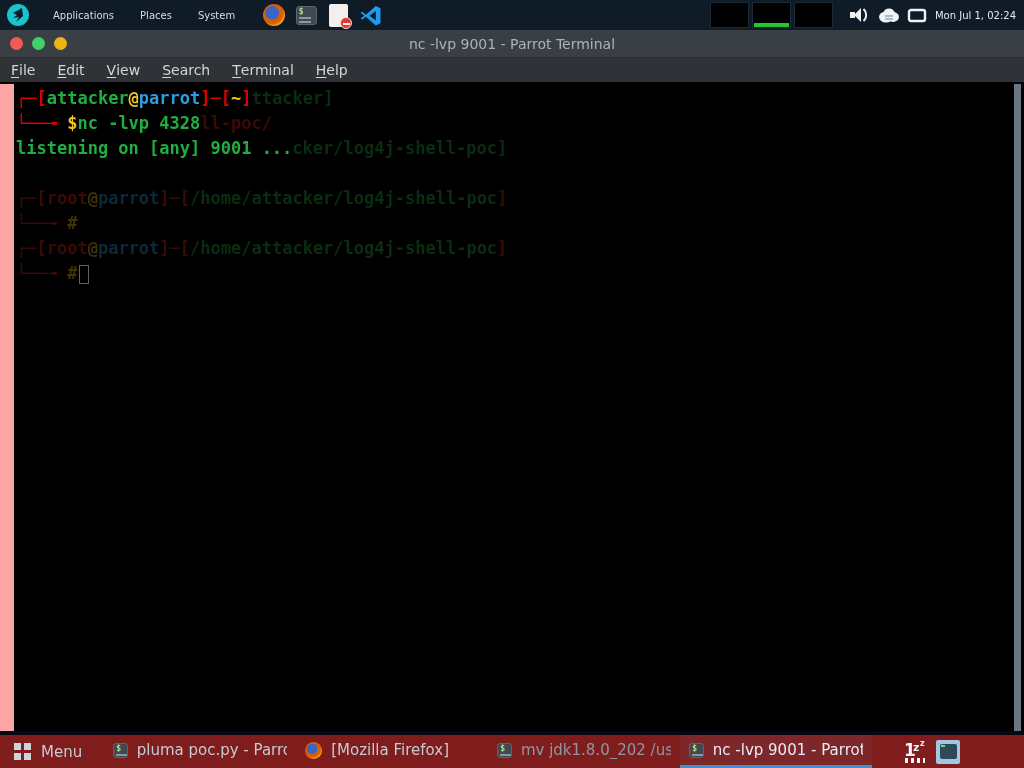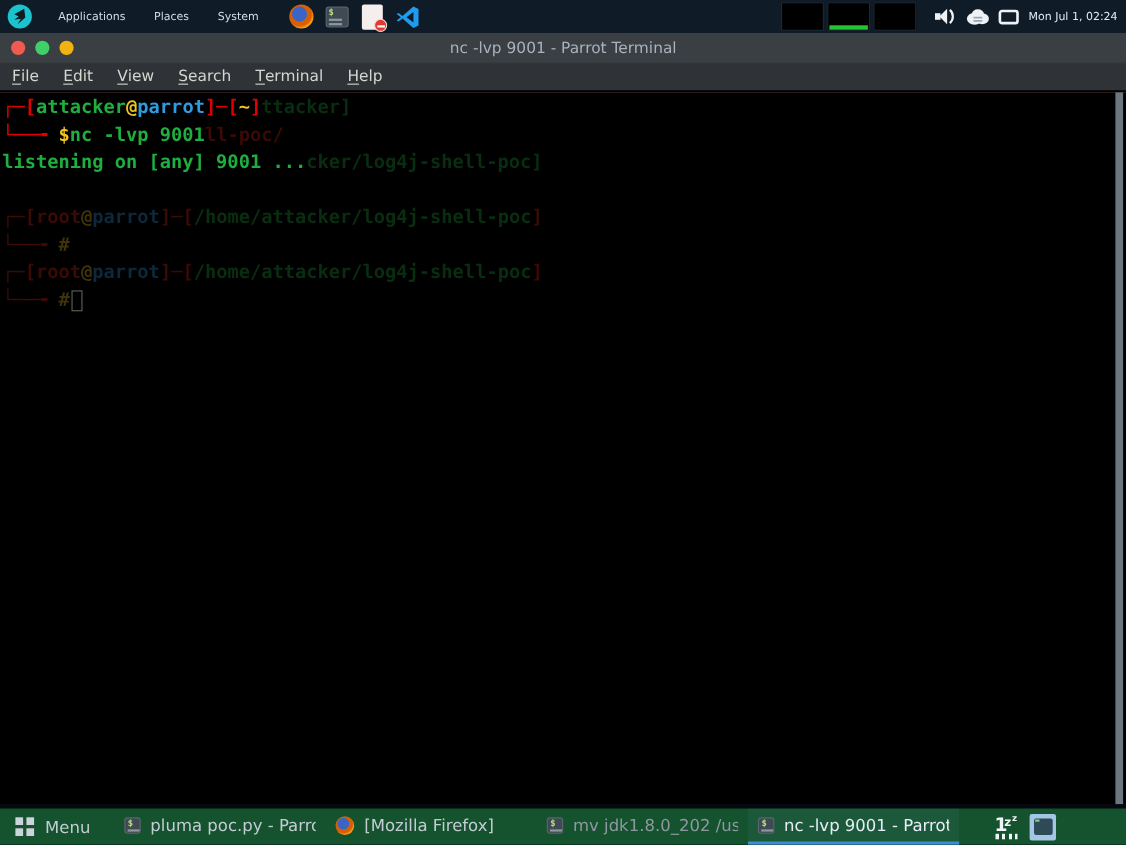--- a/index.html
+++ b/index.html
@@ -41,34 +41,34 @@
     border-bottom:1px solid #2c3034;}
   .traffic{display:flex;gap:9px;margin-left:10px;}
   .tl{width:13px;height:13px;border-radius:50%;}
   .tl.red{background:#f05a51;}.tl.green{background:#3fd06a;}.tl.yellow{background:#f0b310;}
   .win-title{position:absolute;left:0;right:0;text-align:center;color:#a9b2bb;font-size:14px;}
   .menubar{height:26px;background:#2f3338;display:flex;align-items:center;
     font-size:14px;color:#d3d7cf;border-bottom:2px solid #000;}
   .menubar .mitem{padding:0 11px;height:100%;display:flex;align-items:center;}
   .accel{text-decoration:underline;text-underline-offset:2px;}
   .term{flex:1;position:relative;background:#000;padding:2px 0 0 2px;
-    font-family:"DejaVu Sans Mono",monospace;font-size:17px;line-height:25px;}
+    font-family:"DejaVu Sans Mono",monospace;font-size:17px;line-height:25px;margin-left:14px;}
   .t-line{height:25px;white-space:pre;font-weight:bold;}
   .seg-red{color:var(--t-red);}       .seg-green{color:var(--t-green);}
   .seg-yellow{color:var(--t-yellow);} .seg-cyan{color:var(--t-cyan);}
   .seg-gred{color:var(--t-gred);}     .seg-ggreen{color:var(--t-ggreen);}
   .seg-gyellow{color:var(--t-gyellow);}.seg-gcyan{color:var(--t-gcyan);}
   .seg-cursor{display:inline-block;width:10px;height:19px;vertical-align:middle;
     border:1px solid rgba(170,180,170,.55);margin-left:2px;}
   .scrollbar{position:absolute;top:0;bottom:0;right:3px;width:7px;background:#6c7681;}
 
   .desktop-strip{height:4px;background:#05090f;}
 
   
-  .taskbar{height:33px;background:#14532d;display:flex;align-items:stretch;color:#c3ccd4;font-size:15px;}
+  .taskbar{height:33px;background:#7f1d1d;display:flex;align-items:stretch;color:#c3ccd4;font-size:15px;}
   .menu-btn{display:flex;align-items:center;gap:10px;padding:0 16px 0 14px;}
   .grid-icon{width:17px;height:17px;display:grid;grid-template-columns:7px 7px;
     grid-template-rows:7px 7px;gap:3px;}
   .grid-icon span{background:#cdd5dc;}
   .tasklist{display:flex;align-items:stretch;margin-left:6px;}
   .task-item{width:192px;display:flex;align-items:center;gap:9px;padding:0 9px;
     border-bottom:3px solid transparent;}
   .task-item .lbl{white-space:nowrap;overflow:hidden;}
   .task-item.dim{color:#8e98a2;}
   .task-item.active{background:rgba(120,170,220,0.08);border-bottom-color:#3e8fd0;color:#e6edf4;}
@@ -175,21 +175,21 @@
       </div>
     <div class="mitem">
         <span class="accel">H</span>
         <span>elp</span>
       </div>
   </div>
 
   <div class="term">
     <div class="scrollbar"></div>
   <div class="t-line"><span class="seg-red">┌─[</span><span class="seg-green">attacker</span><span class="seg-yellow">@</span><span class="seg-cyan">parrot</span><span class="seg-red">]─[</span><span class="seg-yellow">~</span><span class="seg-red">]</span><span class="seg-ggreen">ttacker]</span></div>
-      <div class="t-line"><span class="seg-red">└──╼ </span><span class="seg-yellow">$</span><span class="seg-green">nc -lvp 9001</span><span class="seg-gred">ll-poc/</span></div>
+      <div class="t-line"><span class="seg-red">└──╼ </span><span class="seg-yellow">$</span><span class="seg-green">nc -lvp 4328</span><span class="seg-gred">ll-poc/</span></div>
       <div class="t-line"><span class="seg-green">listening on [any] 9001 ...</span><span class="seg-ggreen">cker/log4j-shell-poc]</span></div>
       <div class="t-line"></div>
       <div class="t-line"><span class="seg-gred">┌─[</span><span class="seg-gred">root</span><span class="seg-gyellow">@</span><span class="seg-gcyan">parrot</span><span class="seg-gred">]─[</span><span class="seg-ggreen">/home/attacker/log4j-shell-poc</span><span class="seg-gred">]</span></div>
       <div class="t-line"><span class="seg-gred">└──╼ </span><span class="seg-gyellow">#</span></div>
       <div class="t-line"><span class="seg-gred">┌─[</span><span class="seg-gred">root</span><span class="seg-gyellow">@</span><span class="seg-gcyan">parrot</span><span class="seg-gred">]─[</span><span class="seg-ggreen">/home/attacker/log4j-shell-poc</span><span class="seg-gred">]</span></div>
       <div class="t-line"><span class="seg-gred">└──╼ </span><span class="seg-gyellow">#</span><span class="seg-cursor"></span></div>
     </div>
 </div>
 
 <div class="desktop-strip"></div>

